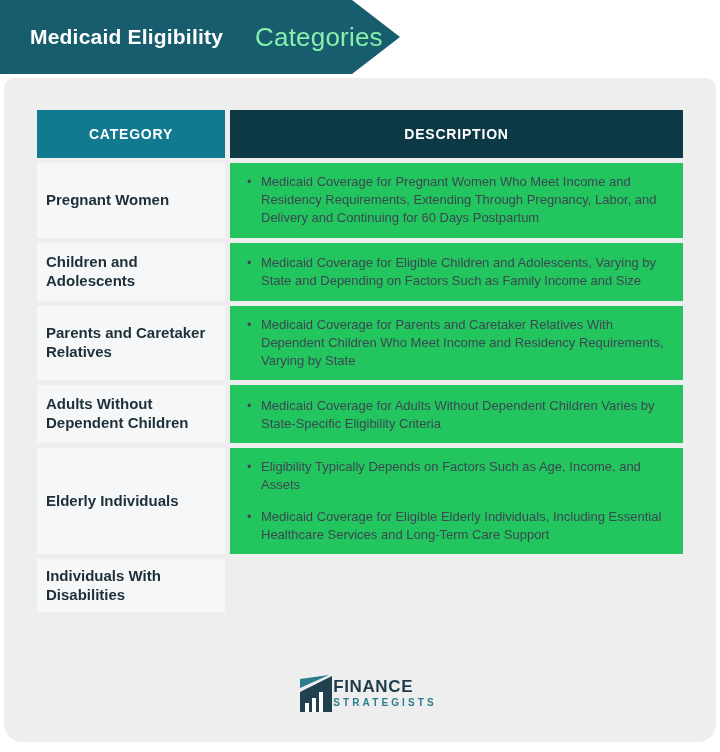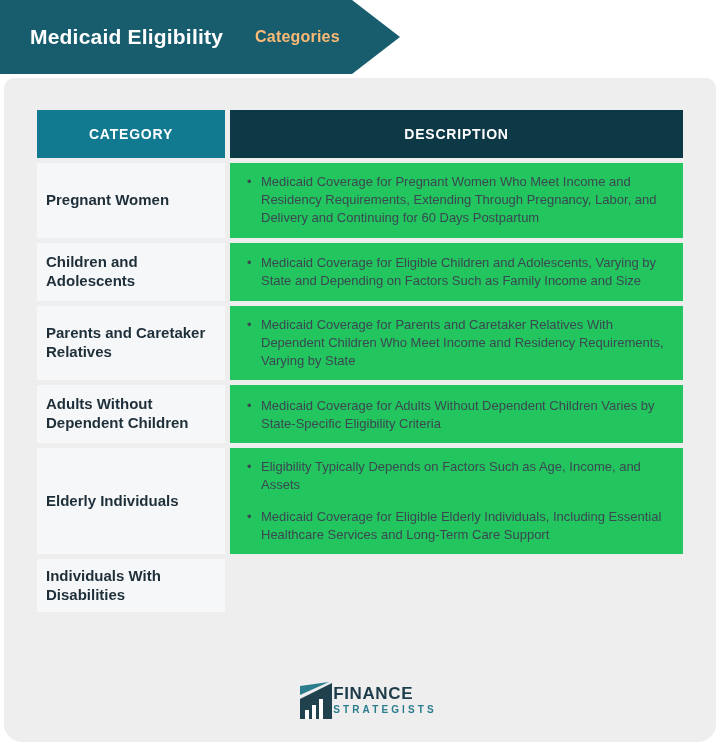--- a/index.html
+++ b/index.html
@@ -24,21 +24,21 @@
     left:0; top:0;
     width:400px; height:74px;
     background:#175d6e;
     clip-path:polygon(0 0, 352px 0, 100% 50%, 352px 100%, 0 100%);
     display:flex; align-items:center;
     padding-left:30px;
     z-index:3;
     gap:25px;
   }
   .banner .t-bold { color:#ffffff; font-weight:bold; font-size:21px; letter-spacing:.2px; }
-  .banner .t-light { color:#fdba74; font-weight:700; font-size:16px; margin-left:7px; letter-spacing:.2px; }
+  .banner .t-light { color:#86efac; font-weight:400; font-size:26px; margin-left:7px; letter-spacing:.2px; }
   
   .table-wrap {
     position:absolute;
     left:33px; top:32px;
     width:646px;
   }
   .grid-row {
     display:grid;
     grid-template-columns:188px 1fr;
     gap:5px;
@@ -73,21 +73,21 @@
   }
   .desc-cell li + li { margin-top:13px; }
   .desc-cell li::before {
     content:"•";
     position:absolute; left:1px; top:0;
     color:#3b4852;
   }
   
   .footer {
     position:absolute;
-    left:0; right:0; bottom:23px;
+    left:0; right:0; bottom:30px;
     display:flex; align-items:center; justify-content:center;
     padding-left:16px;
   }
   .logo-icon { width:34px; height:38px; display:block; }
   .logo-text { display:flex; flex-direction:column; line-height:1; }
   .logo-name {
     font-size:17px; font-weight:bold; color:#1d3b49; letter-spacing:.6px;
   }
   .logo-sub {
     margin-top:3px;

